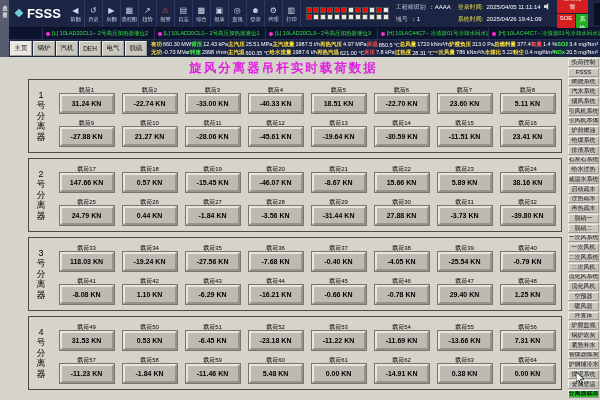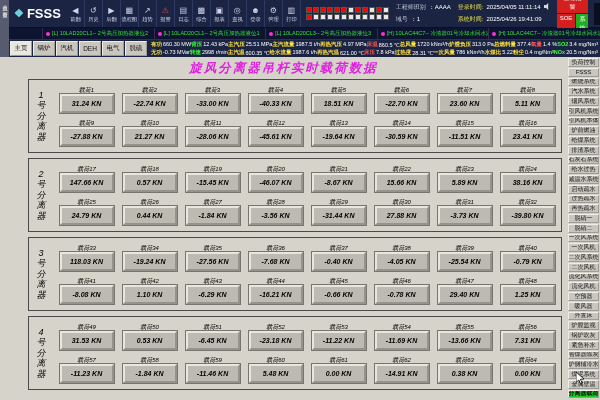--- a/index.html
+++ b/index.html
@@ -43,21 +43,21 @@
   .tabs { display:flex; gap:1px; padding:1px 2px 1px 10px; flex:0 0 auto; }
   .tab { width:22px; display:flex; align-items:center; justify-content:center; font-size:6.5px; background:#c9c6be; border:1px outset #efede8; color:#111; cursor:pointer; white-space:nowrap; }
   .tab.active { background:#e9e7e0; }
   .pairs { flex:1; display:flex; flex-direction:column; justify-content:space-around; padding:1px 2px; overflow:hidden; }
   .prow { display:flex; justify-content:space-between; white-space:nowrap; }
   .pair { font-size:5.5px; display:flex; gap:1px; }
   .plabel { font-weight:bold; }
   .pvalue { color:#fff; }
 
   
-  .main { position:absolute; left:0; top:57px; width:567px; height:343px; background:#d6d3cb;font-style:italic; }
+  .main { position:absolute; left:0; top:57px; width:567px; height:343px; background:#d6d3cb; }
   .title { text-align:center; color:#e020e0; font-weight:bold; font-size:12.5px; padding-top:3px; letter-spacing:2px; }
   .sections { position:absolute; top:22px; left:28px; width:534px; }
   .section { height:74px; border:1px solid #4a4a4a; display:flex; margin-bottom:5px; background:#d6d3cb; }
   .seclabel { width:24px; display:flex; flex-direction:column; align-items:center; justify-content:center; font-size:9px; line-height:10.5px; color:#000; }
   .secgrid { flex:1; display:flex; flex-direction:column; justify-content:space-evenly; padding:1px 2px; }
   .lrow { display:flex; justify-content:space-around; }
   .lcell { width:58px; display:flex; flex-direction:column; align-items:center; }
   .llabel { font-size:6px; line-height:8px; color:#000; }
   .lbox { width:54px; height:19px; background:#bdbab2; border:2px outset #e8e6df; outline:1px solid #77756e; display:flex; align-items:center; justify-content:center; font-size:7px; font-weight:bold; color:#000; }
 

